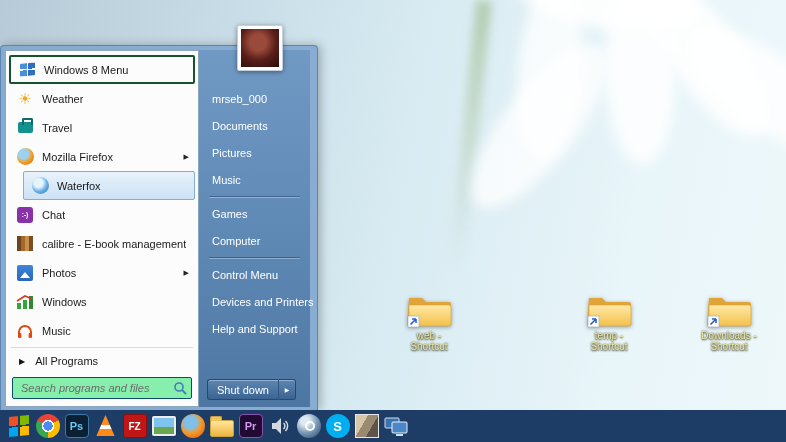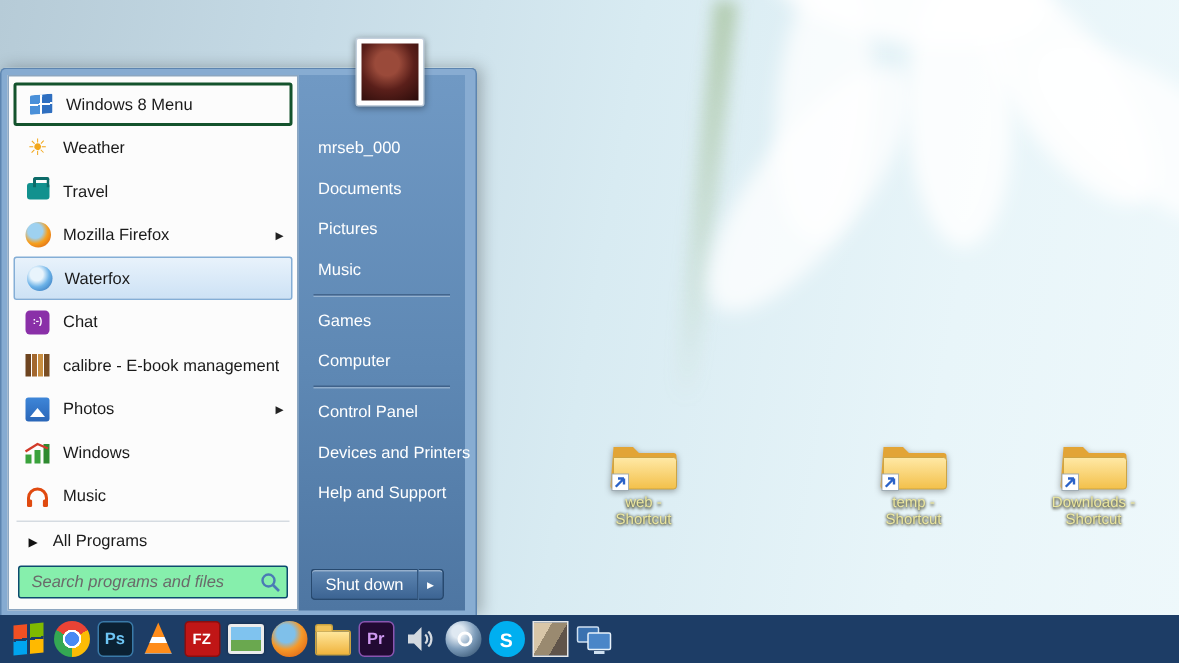--- a/index.html
+++ b/index.html
@@ -26,21 +26,21 @@
     text-shadow:0 1px 2px rgba(45,45,15,.95), 0 0 2px rgba(45,45,15,.8);}
   
   .menu{position:absolute;left:0;top:45px;width:318px;height:365px;
     background:rgba(130,168,208,.93);border:1px solid #5d85b0;border-bottom:none;
     border-radius:4px 4px 0 0;box-shadow:3px 0 10px rgba(0,0,0,.25);}
   .menu-left{position:absolute;left:4px;top:4px;width:194px;height:357px;
     background:#fcfcfc;border:1px solid #8ca6c0;padding:4px 3px 0;}
   .row{height:29px;display:flex;align-items:center;padding:0 6px;border-radius:2px;
     font-size:11px;color:#1a1a1a;cursor:default;}
   .row.boxed{border:2px solid #14532d;}
-  .row.hl{background:linear-gradient(#e8f2fb,#cde2f5);border:1px solid #84aed6;}
+  .row.hl{background:linear-gradient(#e8f2fb,#cde2f5);border:1px solid #84aed6;margin-left:14px;}
   .lbl{white-space:nowrap;overflow:hidden;}
   .sub{margin-left:auto;font-size:7px;color:#222;}
   .ic{width:20px;height:18px;margin-right:7px;display:flex;align-items:center;justify-content:center;flex:none;}
   .ic-win{width:15px;height:13px;transform:skewY(-5deg);border-radius:1px;
     background:linear-gradient(to right,transparent 0 45%,#fff 45% 55%,transparent 55%),
                linear-gradient(to bottom,transparent 0 45%,#fff 45% 55%,transparent 55%),
                linear-gradient(100deg,#4a90d9 0 50%,#2f6fc0 50%);}
   .ic-sun{color:#f2a71b;font-size:15px;line-height:1;}
   .ic-case{width:15px;height:11px;background:#12918e;border-radius:2px;position:relative;}
   .ic-case::before{content:"";position:absolute;top:-4px;left:4px;width:7px;height:5px;
@@ -256,21 +256,21 @@
 
     <div class="menu-right">
       <div class="rrow">mrseb_000</div>
       <div class="rrow">Documents</div>
       <div class="rrow">Pictures</div>
       <div class="rrow">Music</div>
       <div class="rsep"></div>
       <div class="rrow">Games</div>
       <div class="rrow">Computer</div>
       <div class="rsep"></div>
-      <div class="rrow">Control Panel</div>
+      <div class="rrow">Control Menu</div>
       <div class="rrow">Devices and Printers</div>
       <div class="rrow">Help and Support</div>
 
       <div class="sd-wrap">
         <div class="sd-main">
           <span>Shut down</span>
         </div>
         <div class="sd-arrow">
           <span>▶</span>
         </div>

